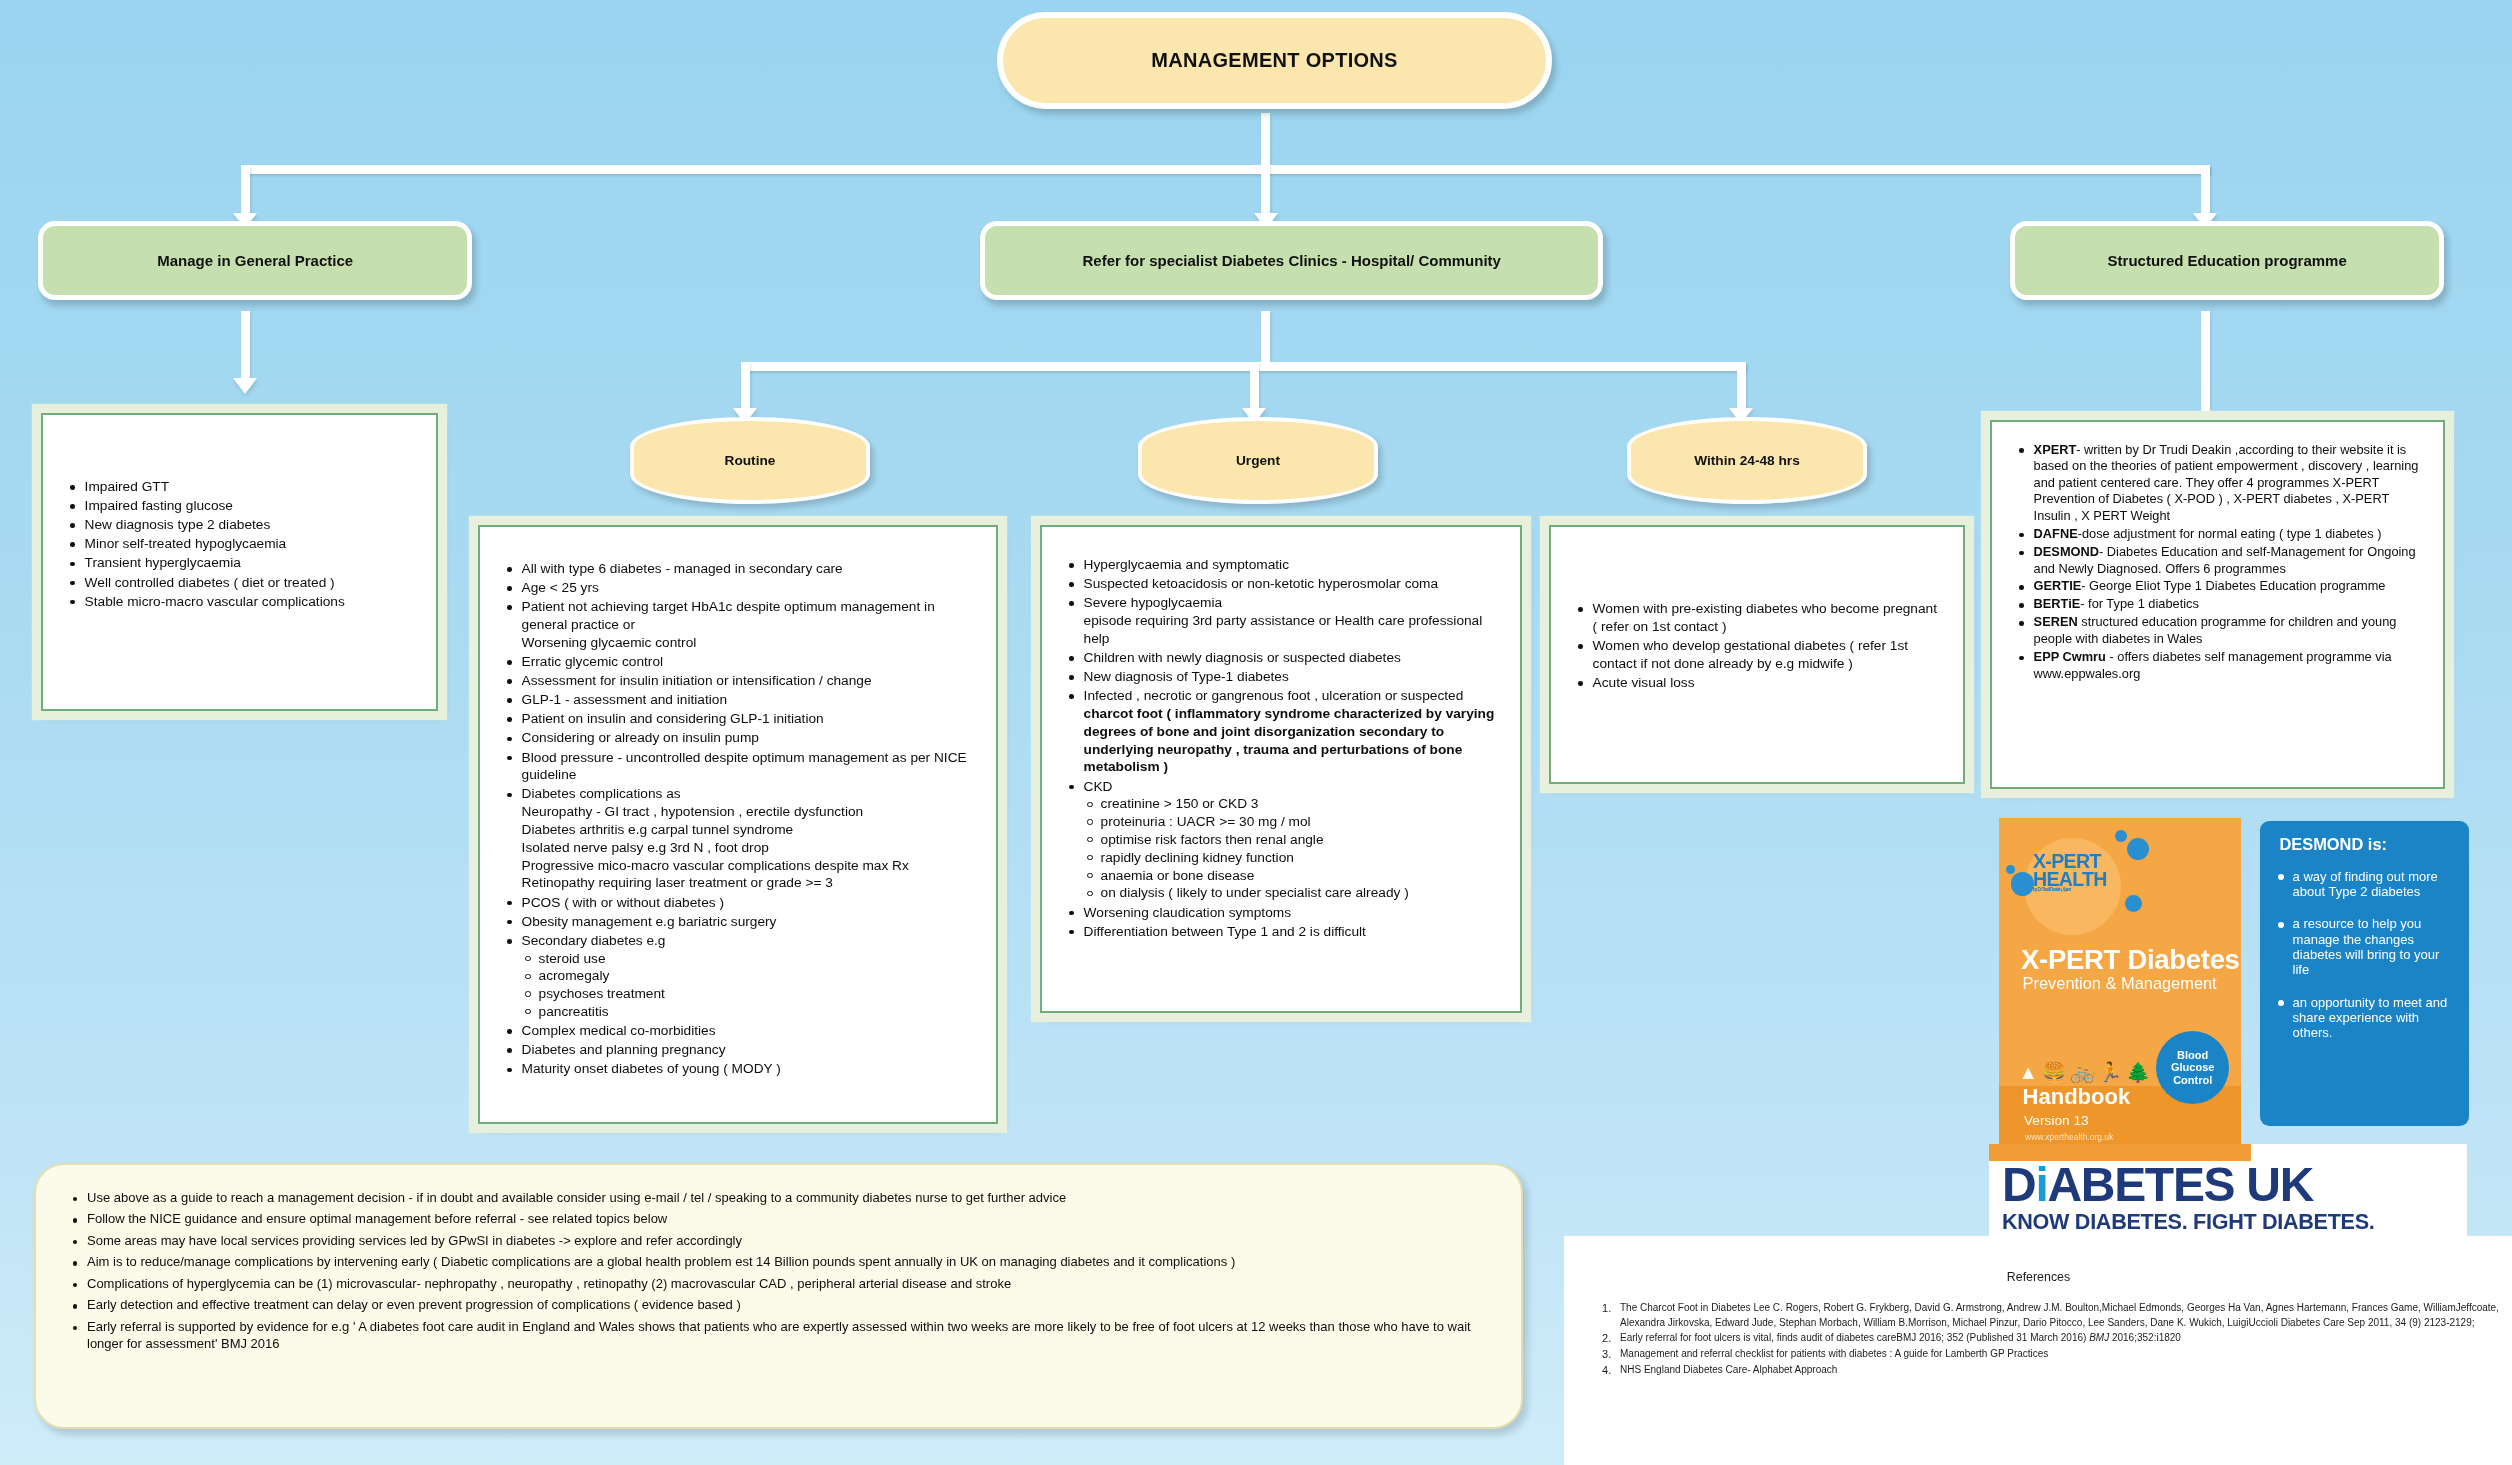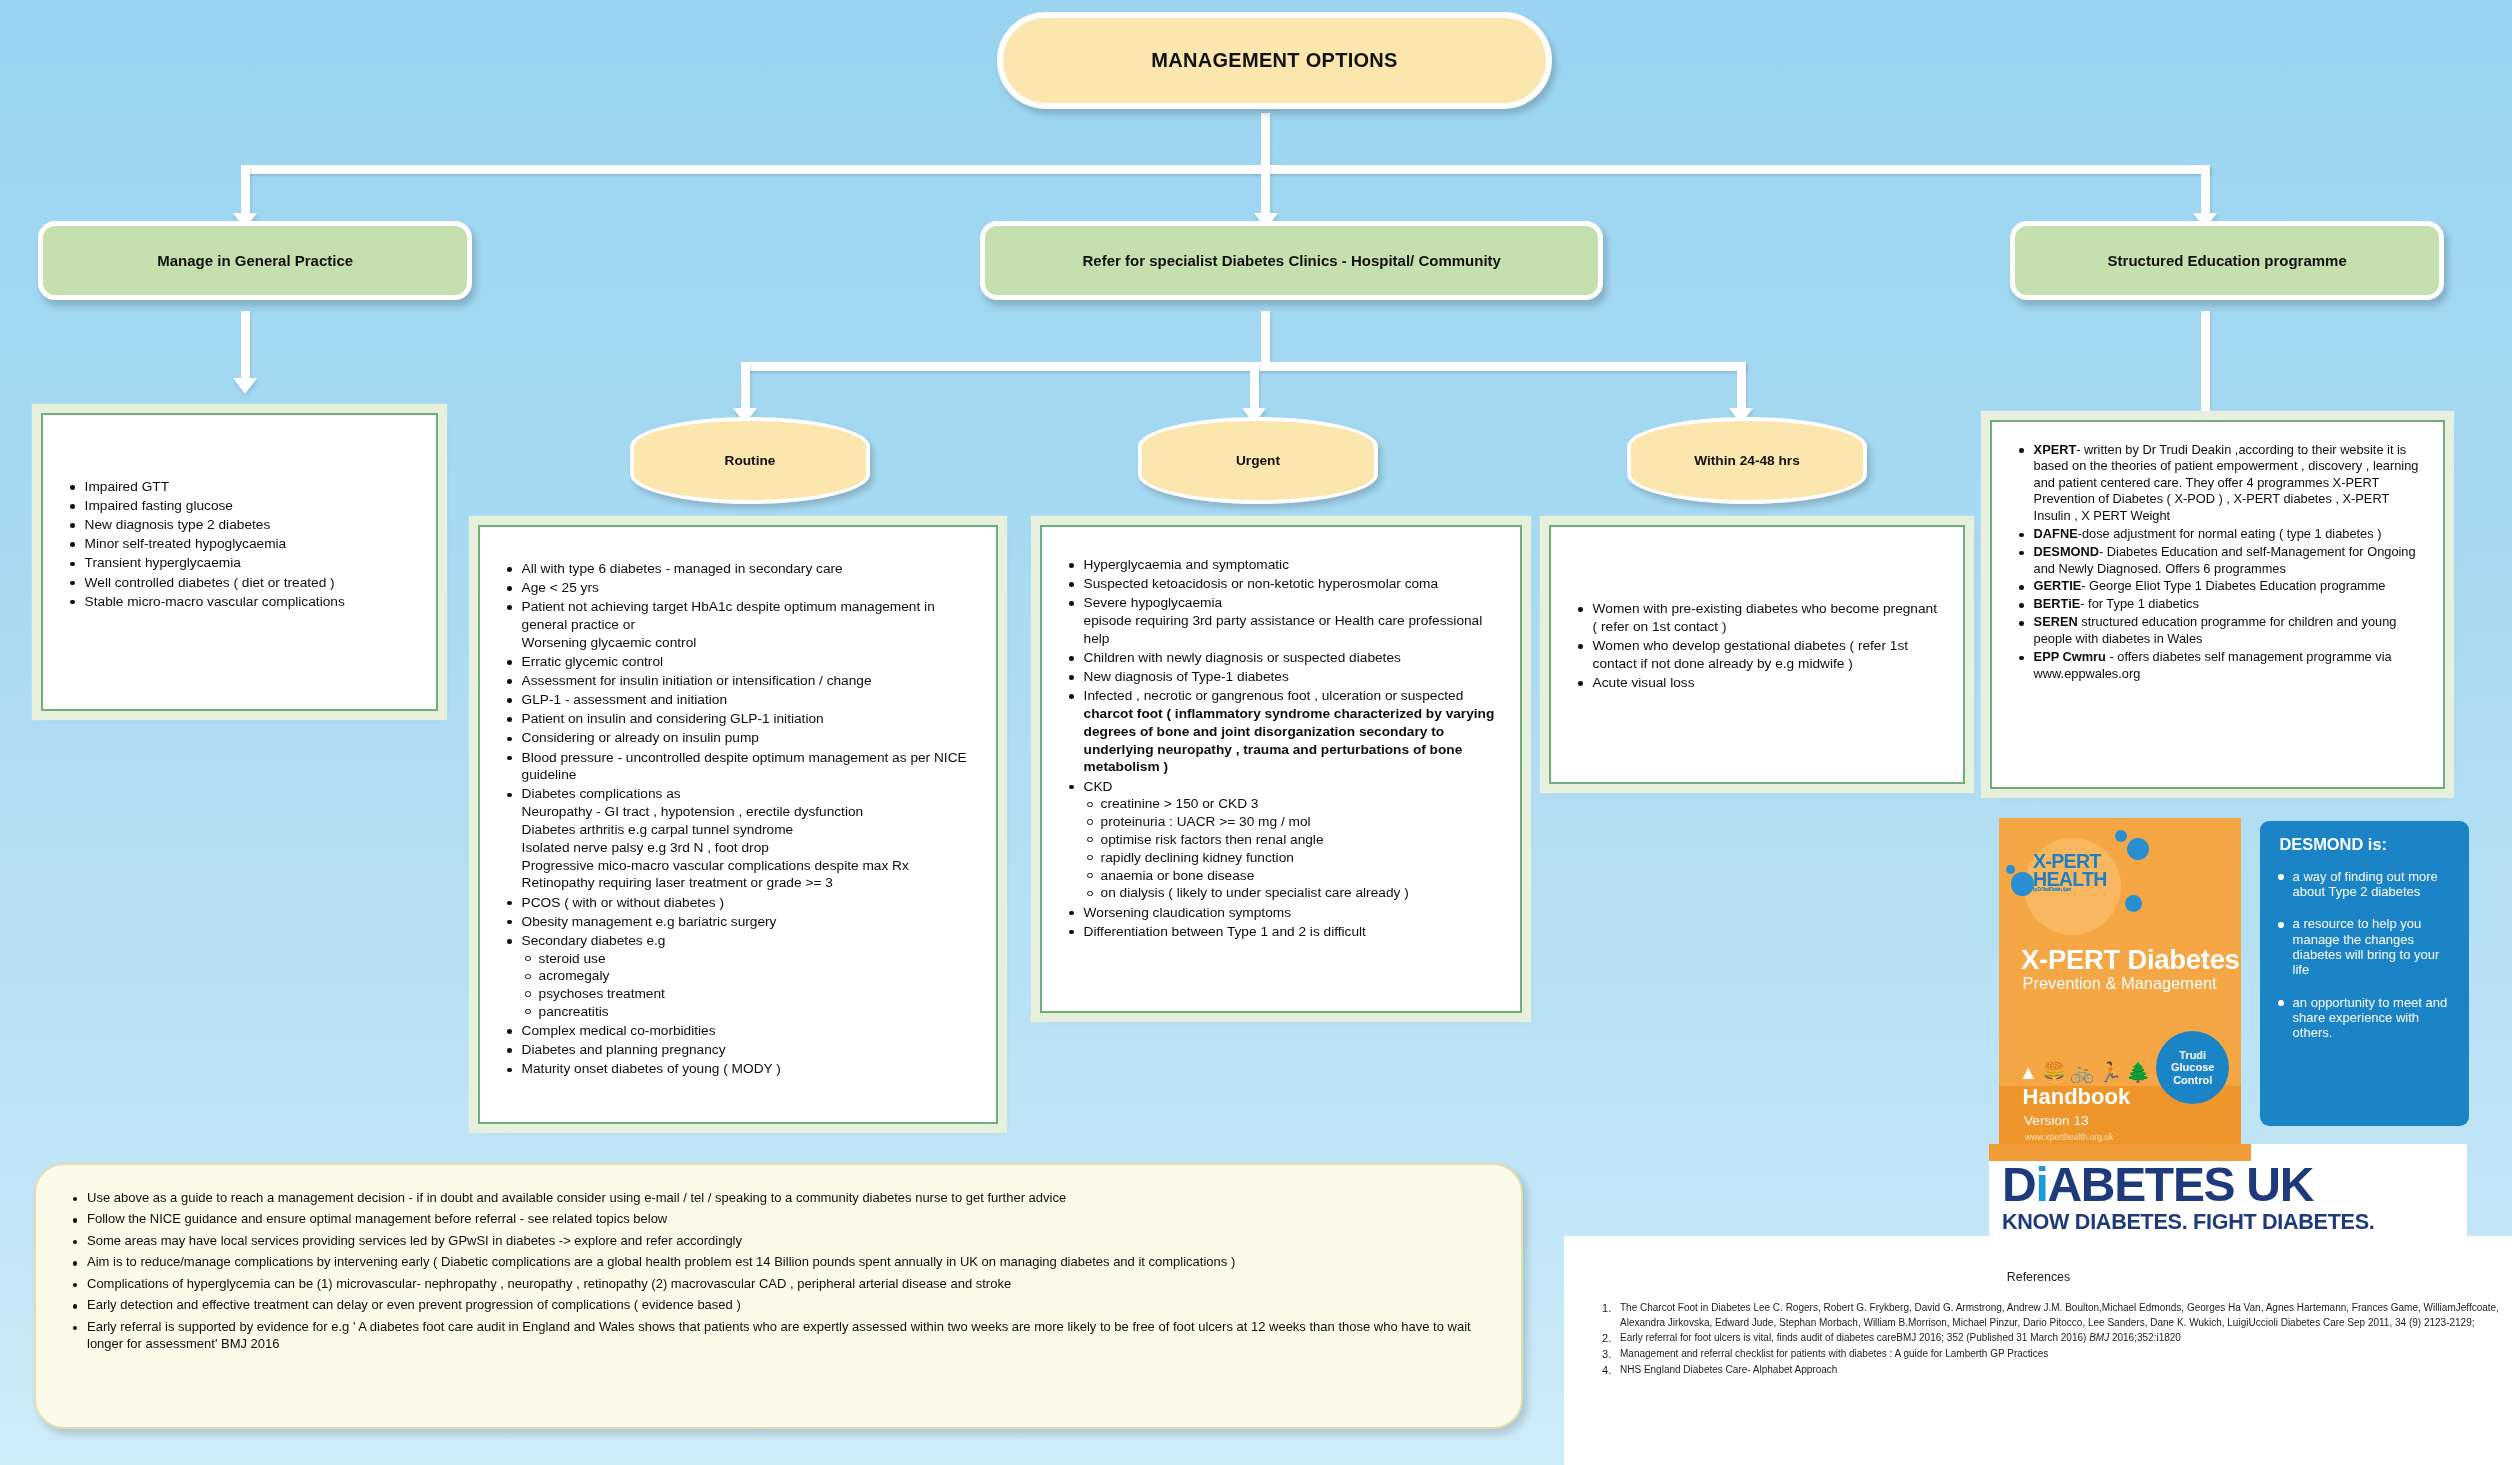--- a/index.html
+++ b/index.html
@@ -286,21 +286,21 @@
     <div class="xp-dot" style="left:11.8px;top:54px;width:23.6px;height:23.6px;"></div>
     <div class="xp-dot" style="left:126px;top:77px;width:17px;height:17px;"></div>
     <div class="xp-logo-text" style="font-size:19.6px;">
       <div>X-PERT</div>
       <div>HEALTH</div>
       <div style="font-size:4.6px;color:#1f7fc4;">by Dr Trudi Deakin, Xpert</div>
     </div>
     <div class="xp-title">X-PERT Diabetes</div>
     <div class="xp-sub">Prevention &amp; Management</div>
     <div class="xp-icons">▲🍔🚲🏃🌲🥗🐟</div>
-    <div class="xp-bgc">Trudi Glucose Control</div>
+    <div class="xp-bgc">Blood Glucose Control</div>
     <div class="xp-hand">Handbook</div>
     <div class="xp-ver">Version 13</div>
     <div class="xp-url">www.xperthealth.org.uk</div>
   </div>
 
   <div class="desmond abs" style="left:2260px;top:821px;width:184px;height:278px;">
     <div class="dtitle">DESMOND is:</div>
     <ul id="desmond-list">
         <li>a way of finding out more about Type 2 diabetes</li>
         <li>a resource to help you manage the changes diabetes will bring to your life</li>

